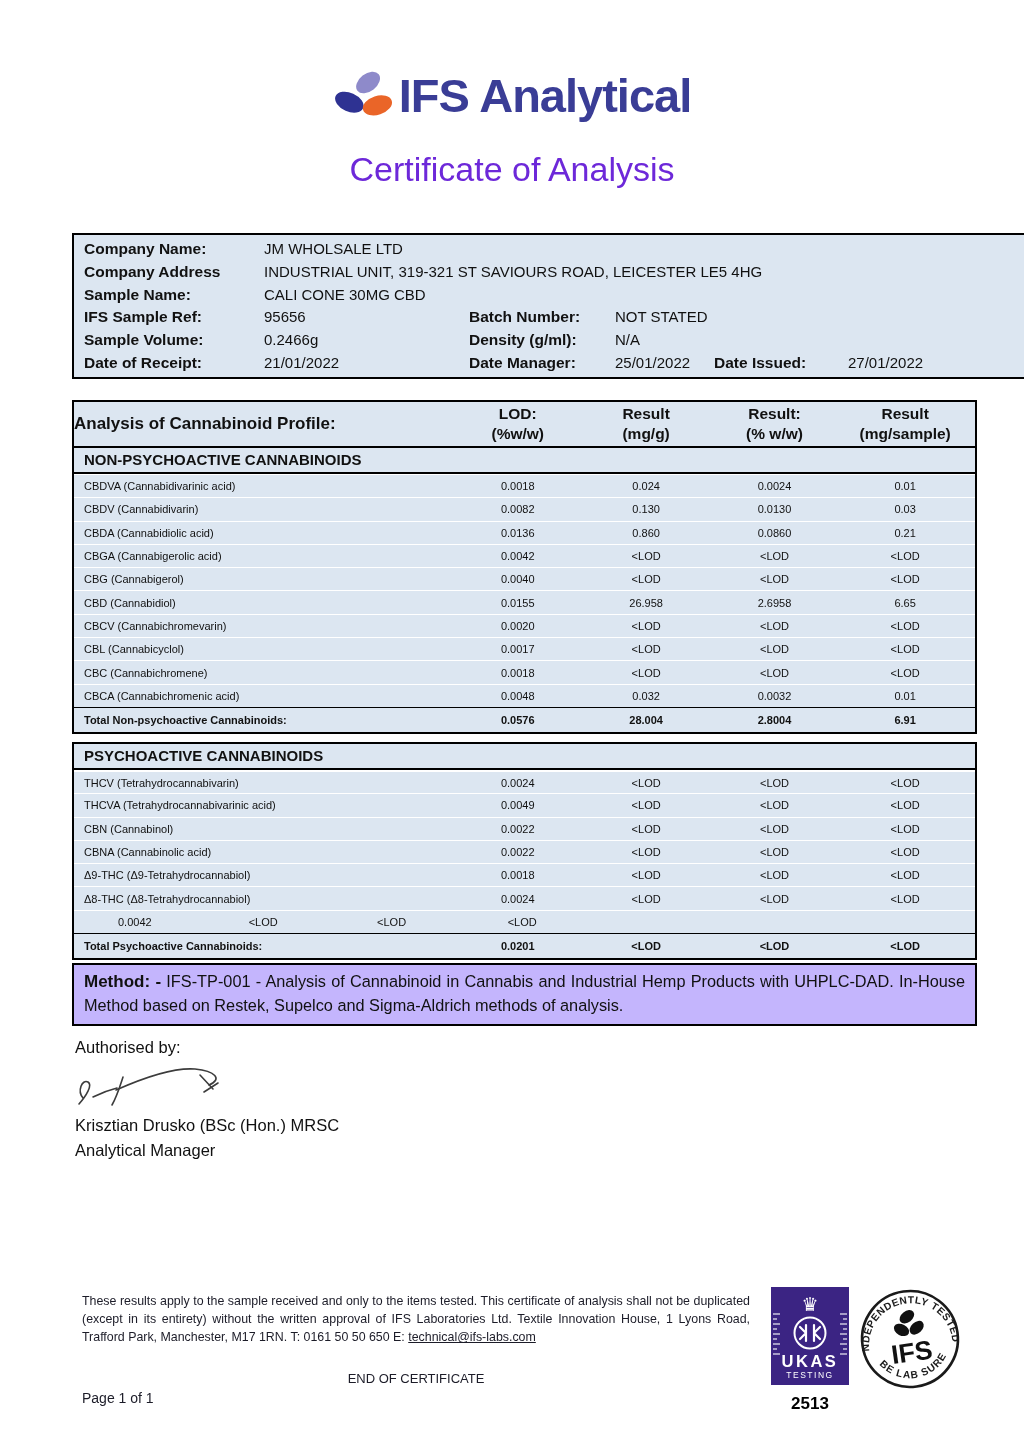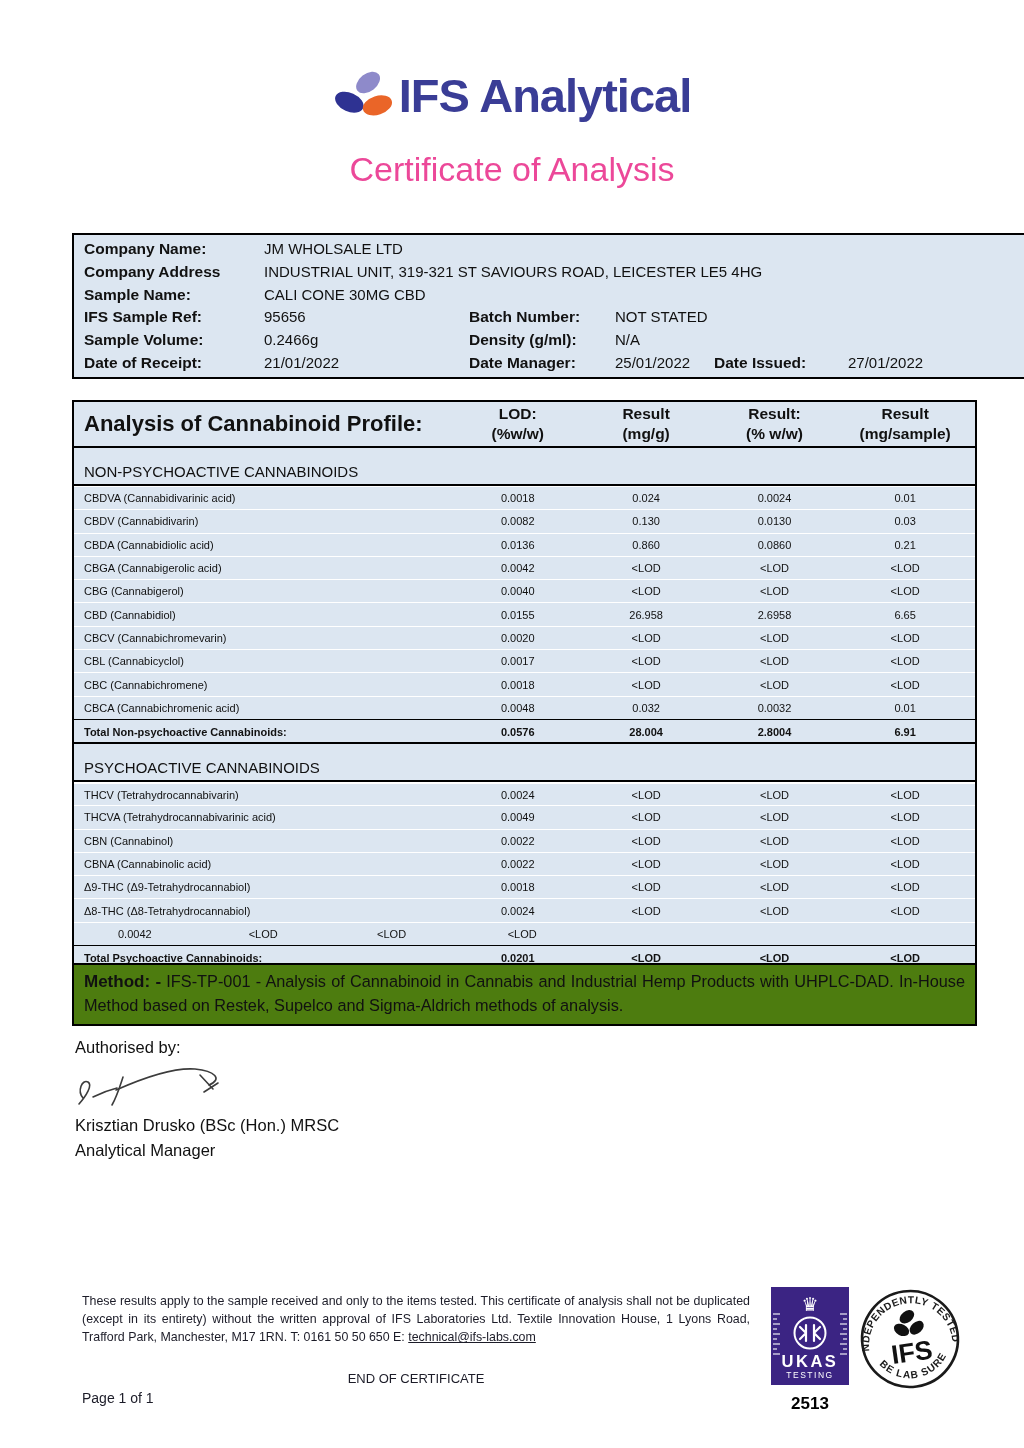--- a/index.html
+++ b/index.html
@@ -2,46 +2,46 @@
 <html><head>
 <meta charset="utf-8">
 <style>
   * { margin:0; padding:0; box-sizing:border-box; }
   body { background:#888; font-family:"Liberation Sans", sans-serif; }
   .page { position:relative; width:1024px; height:1448px; background:#ffffff; margin:0 auto; color:#111; overflow:hidden; }
 
   
   .brand-row { position:absolute; top:68px; left:0; width:100%; display:flex; justify-content:center; align-items:center; }
   .brand-text { font-size:47px; font-weight:bold; color:#3a3d96; letter-spacing:-1px; }
-  .doc-title { position:absolute; top:150px; left:0; width:100%; text-align:center; font-size:34px; color:#ec4899; }
+  .doc-title { position:absolute; top:150px; left:0; width:100%; text-align:center; font-size:34px; color:#6d28d9; }
 
   
   .info-box { position:absolute; left:72px; top:233px; width:986px; height:146px; background:#dce6f1; border:2px solid #000; padding-top:5px; }
   .crow { position:relative; height:22.8px; font-size:15px; }
   .crow .lab { position:absolute; font-weight:bold; font-size:15.5px; white-space:nowrap; }
   .crow .val { position:absolute; white-space:nowrap; }
   .p1l{left:10px;} .p1v{left:190px;} .p2l{left:395px;} .p2v{left:541px;} .p3l{left:640px;} .p3v{left:774px;}
 
   
   .tbl { position:absolute; left:72px; width:905px; background:#dce6f1; border:2px solid #000; }
   .t1 { top:400px; } .t2 { top:742px; }
   .thead { display:flex; align-items:center; min-height:46px; border-bottom:2px solid #000; }
-  .ttitle { flex:0 0 42.5%; padding-left:10px; font-size:22px; font-weight:bold; }
+  .ttitle { flex:0 0 42.5%; font-size:17px; font-weight:bold; }
   .thcol { text-align:center; font-weight:bold; font-size:15.5px; line-height:1.3; }
-  .band { font-weight:normal; font-size:15px; padding:3px 10px 4px; border-bottom:2px solid #000;margin-top:12px; }
+  .band { font-weight:bold; font-size:15px; padding:3px 10px 4px; border-bottom:2px solid #000; }
   .trow { display:flex; align-items:center; height:23.3px; font-size:11px; border-top:1px solid #fff; }
   .trow:first-of-type { border-top:none; }
   .trow .name { flex:0 0 42.5%; padding-left:10px; white-space:nowrap; }
   .cell { text-align:center; }
   .w1{flex:0 0 13.5%;} .w2{flex:0 0 15%;} .w3{flex:0 0 13.5%;} .w4{flex:0 0 15.5%;}
   .total { font-weight:bold; border-top:1.5px solid #000; height:25px; }
   .t2 .trow.first { border-top:2px solid #fff; }
 
   
-  .method-box { position:absolute; left:72px; top:963px; width:905px; background:#4d7c0f; border:2px solid #000; padding:5px 10px 7px; font-size:16.3px; line-height:1.42; text-align:justify; }
+  .method-box { position:absolute; left:72px; top:963px; width:905px; background:#c4b5fd; border:2px solid #000; padding:5px 10px 7px; font-size:16.3px; line-height:1.42; text-align:justify; }
   .method-box b { font-size:17px; }
 
   
   .auth-head { position:absolute; left:75px; top:1038px; font-size:16.5px; }
   .sig { position:absolute; left:76px; top:1058px; }
   .signer { position:absolute; left:75px; top:1116px; font-size:16.5px; }
   .role   { position:absolute; left:75px; top:1141px; font-size:16.5px; }
 
   
   .disclaimer { position:absolute; left:82px; top:1292px; width:668px; font-size:12.4px; line-height:1.46; text-align:justify; color:#1c1c28; }

